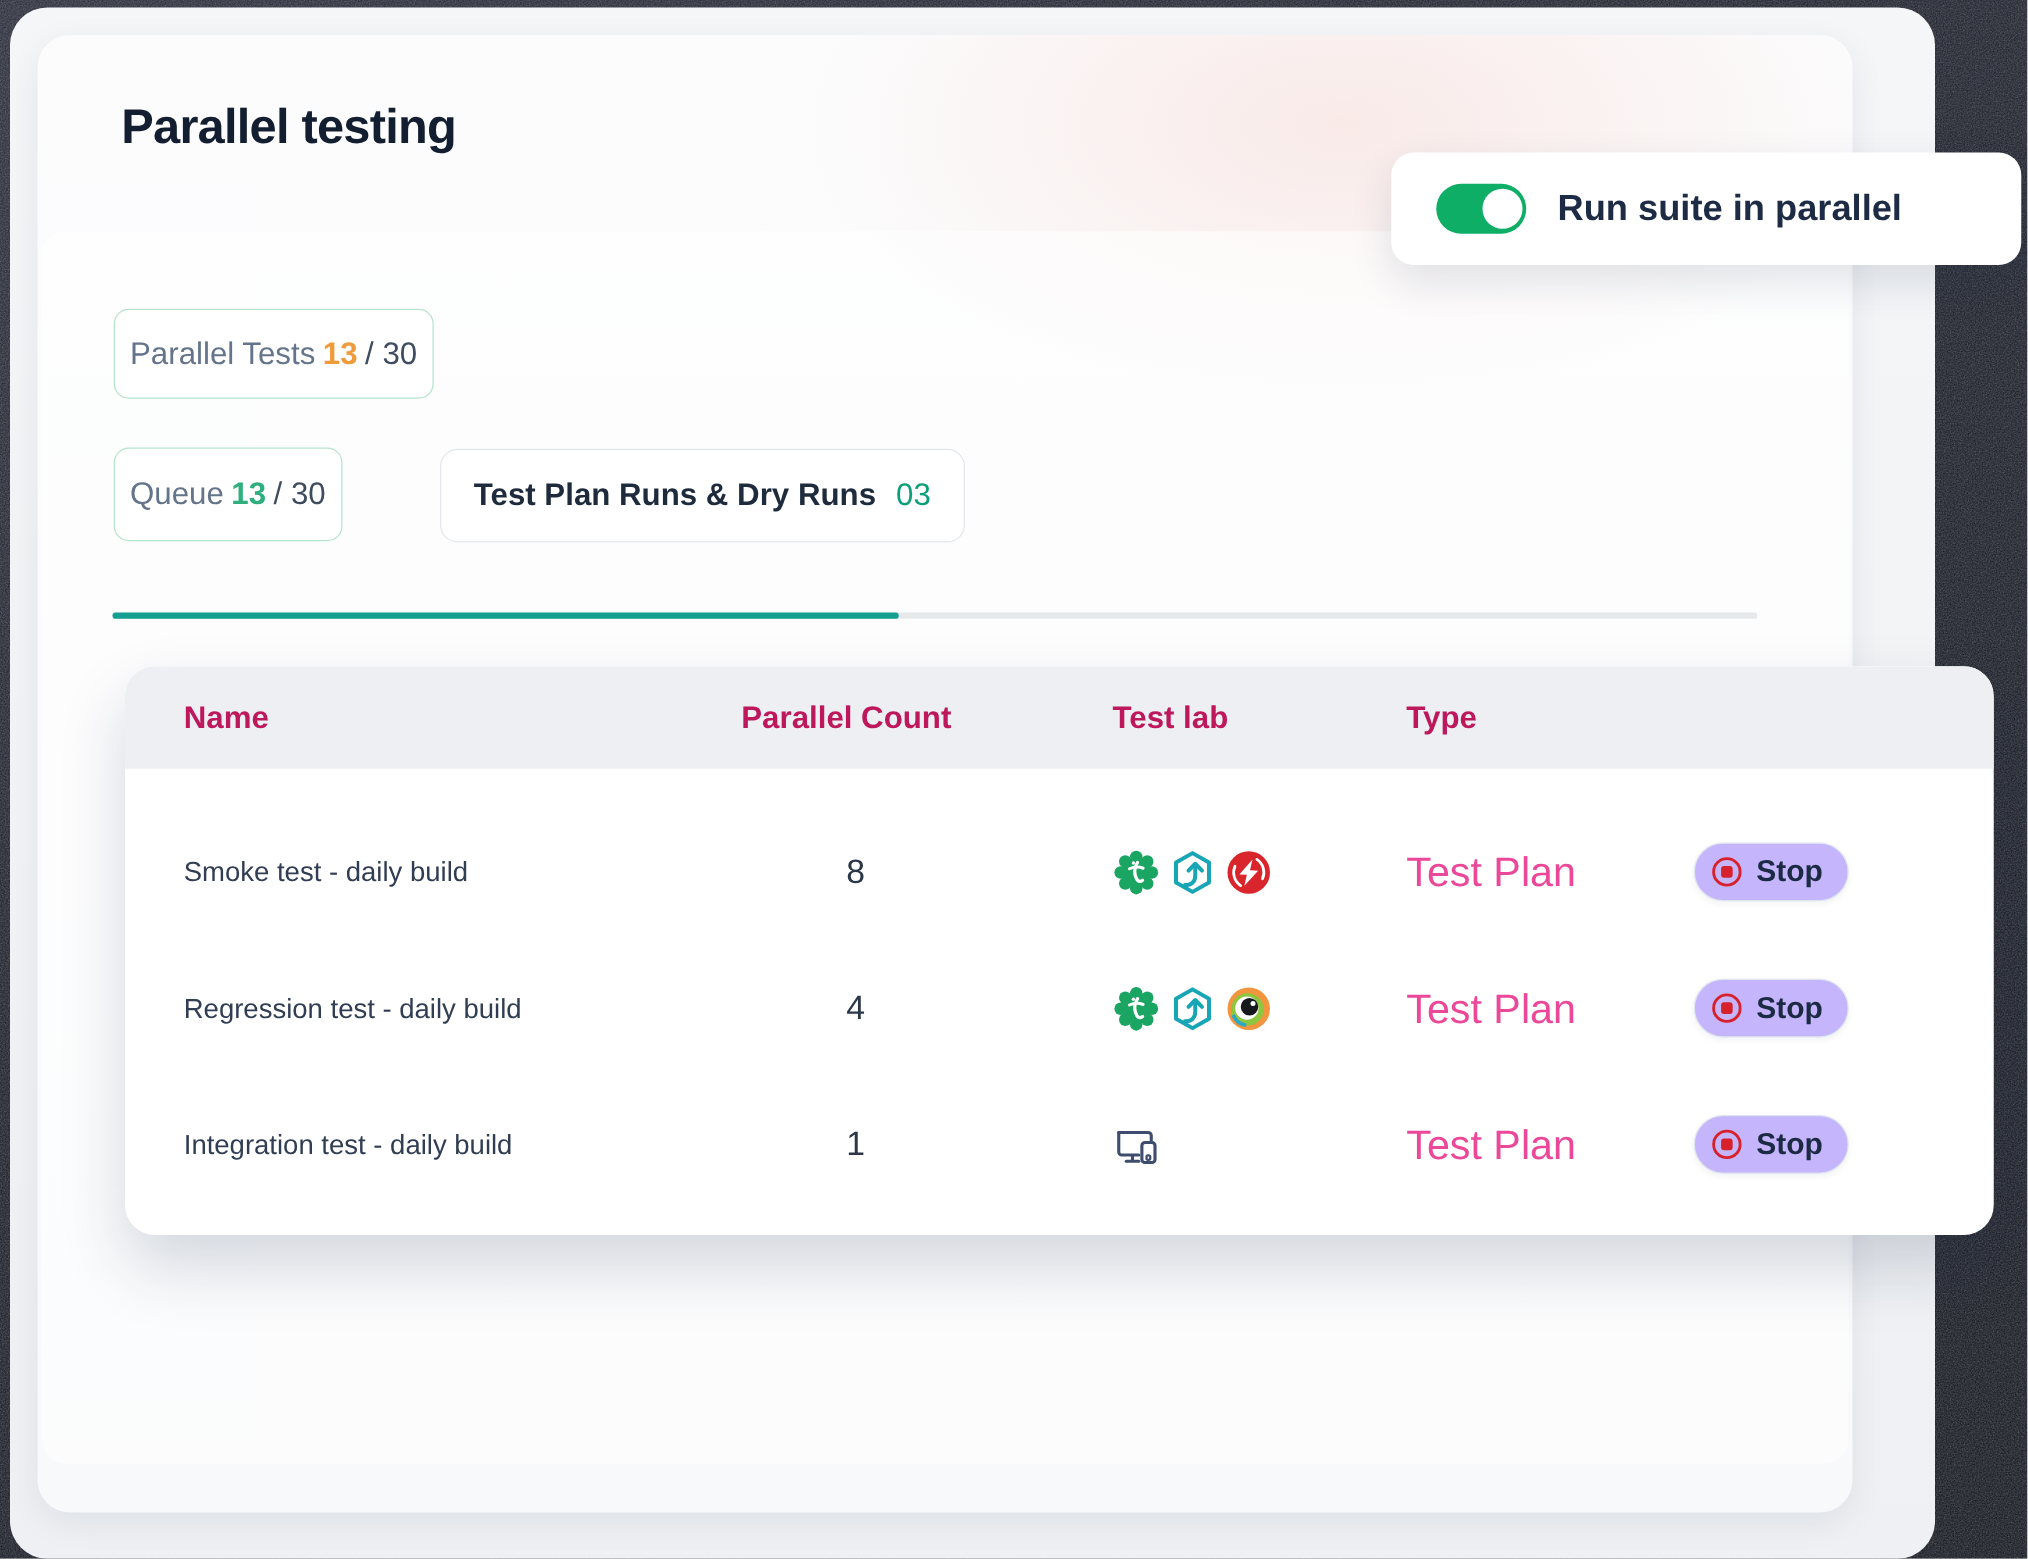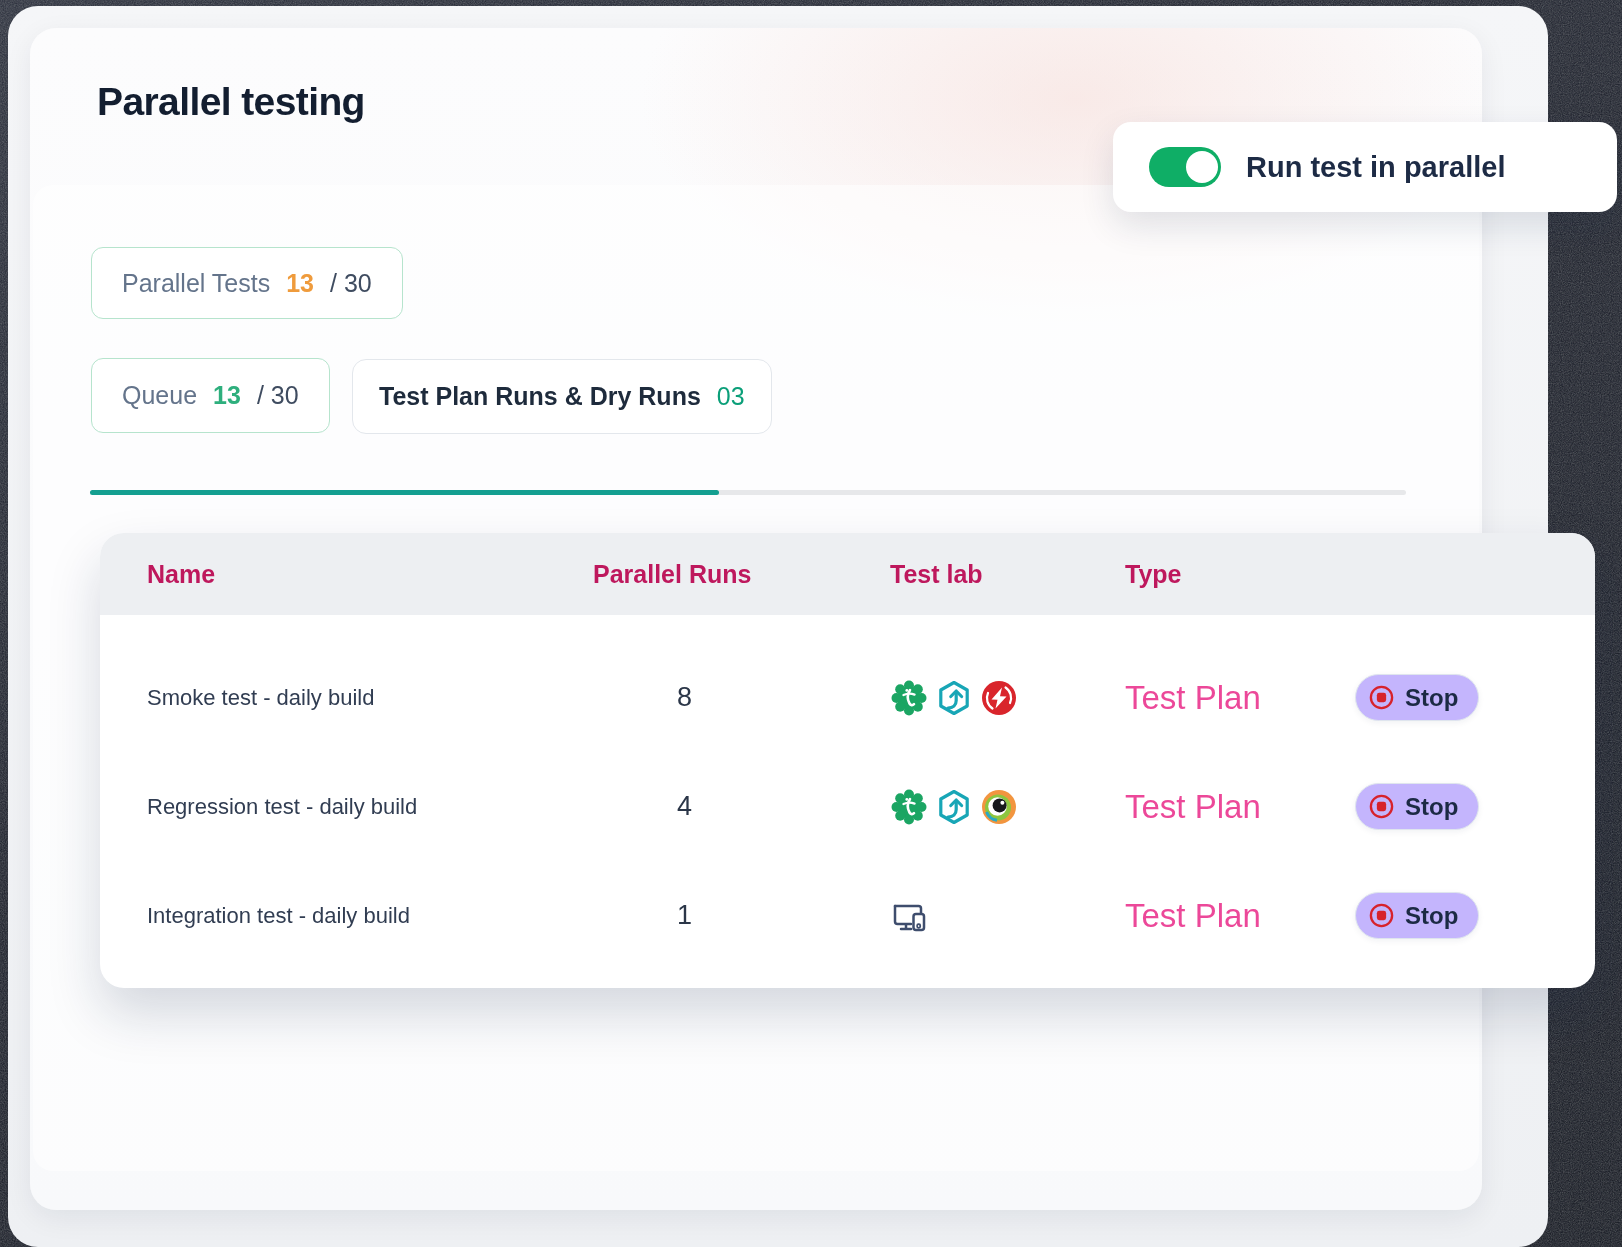--- a/index.html
+++ b/index.html
@@ -50,21 +50,21 @@
   }
   .toggle .knob {
     position:absolute; top:4px; left:37px; width:32px; height:32px;
     border-radius:50%; background:#ffffff;
   }
   .toggle-label { font-size:29px; font-weight:600; color:#1d2b45; }
   
   .badge {
     position:absolute; z-index:3; background:#ffffff;
     display:inline-flex; align-items:center; border-radius:12px;
-    font-size:25px; padding:0 30px; gap:16px; white-space:nowrap;
+    font-size:25px; padding:0 12px; gap:6px; white-space:nowrap;
   }
   .badge-green { border:1.5px solid #b6e4cd; }
   .badge-gray  { border:1.5px solid #e3e7ec; border-radius:14px; }
   .badge-label { color:#64748b; font-weight:500; }
   .badge-value { font-weight:600; }
   .badge-total { color:#3f4c60; font-weight:500; }
   .b1 { left:91px; top:247px; height:72px; }
   .b2 { left:91px; top:358px; height:75px; }
   .b3 { left:352px; top:359px; height:75px; padding:0 26px; gap:16px; }
   .pill-label { color:#1e2b3c; font-weight:600; }
@@ -126,21 +126,21 @@
 <div class="sheet"></div>
 <div class="card"></div>
 <div class="inner-panel"></div>
 
 <h1 class="page-title">Parallel testing</h1>
 
 <div class="toggle-card">
   <div class="toggle">
     <div class="knob"></div>
   </div>
-  <span class="toggle-label">Run test in parallel</span>
+  <span class="toggle-label">Run suite in parallel</span>
 </div>
 
 <div class="badge badge-green b1">
   <span class="badge-label">Parallel Tests</span>
   <span class="badge-value" style="color:#ef9b3c">13</span>
   <span class="badge-total">/ 30</span>
 </div>
 
 <div class="badge badge-green b2">
   <span class="badge-label">Queue</span>
@@ -153,21 +153,21 @@
   <span class="pill-count" style="color:#0b9f79">03</span>
 </div>
 
 <div class="progress">
   <div class="fill" style="width: 47.8%;"></div>
 </div>
 
 <div class="table-card">
   <div class="thead">
     <div>Name</div>
-    <div>Parallel Runs</div>
+    <div>Parallel Count</div>
     <div>Test lab</div>
     <div>Type</div>
     <div></div>
   </div>
   <div class="tbody">
   <div class="trow">
     <div class="cell-name">Smoke test - daily build</div>
     <div class="cell-count">8</div>
     <div class="cell-lab">
           <span class="lab-icon">

